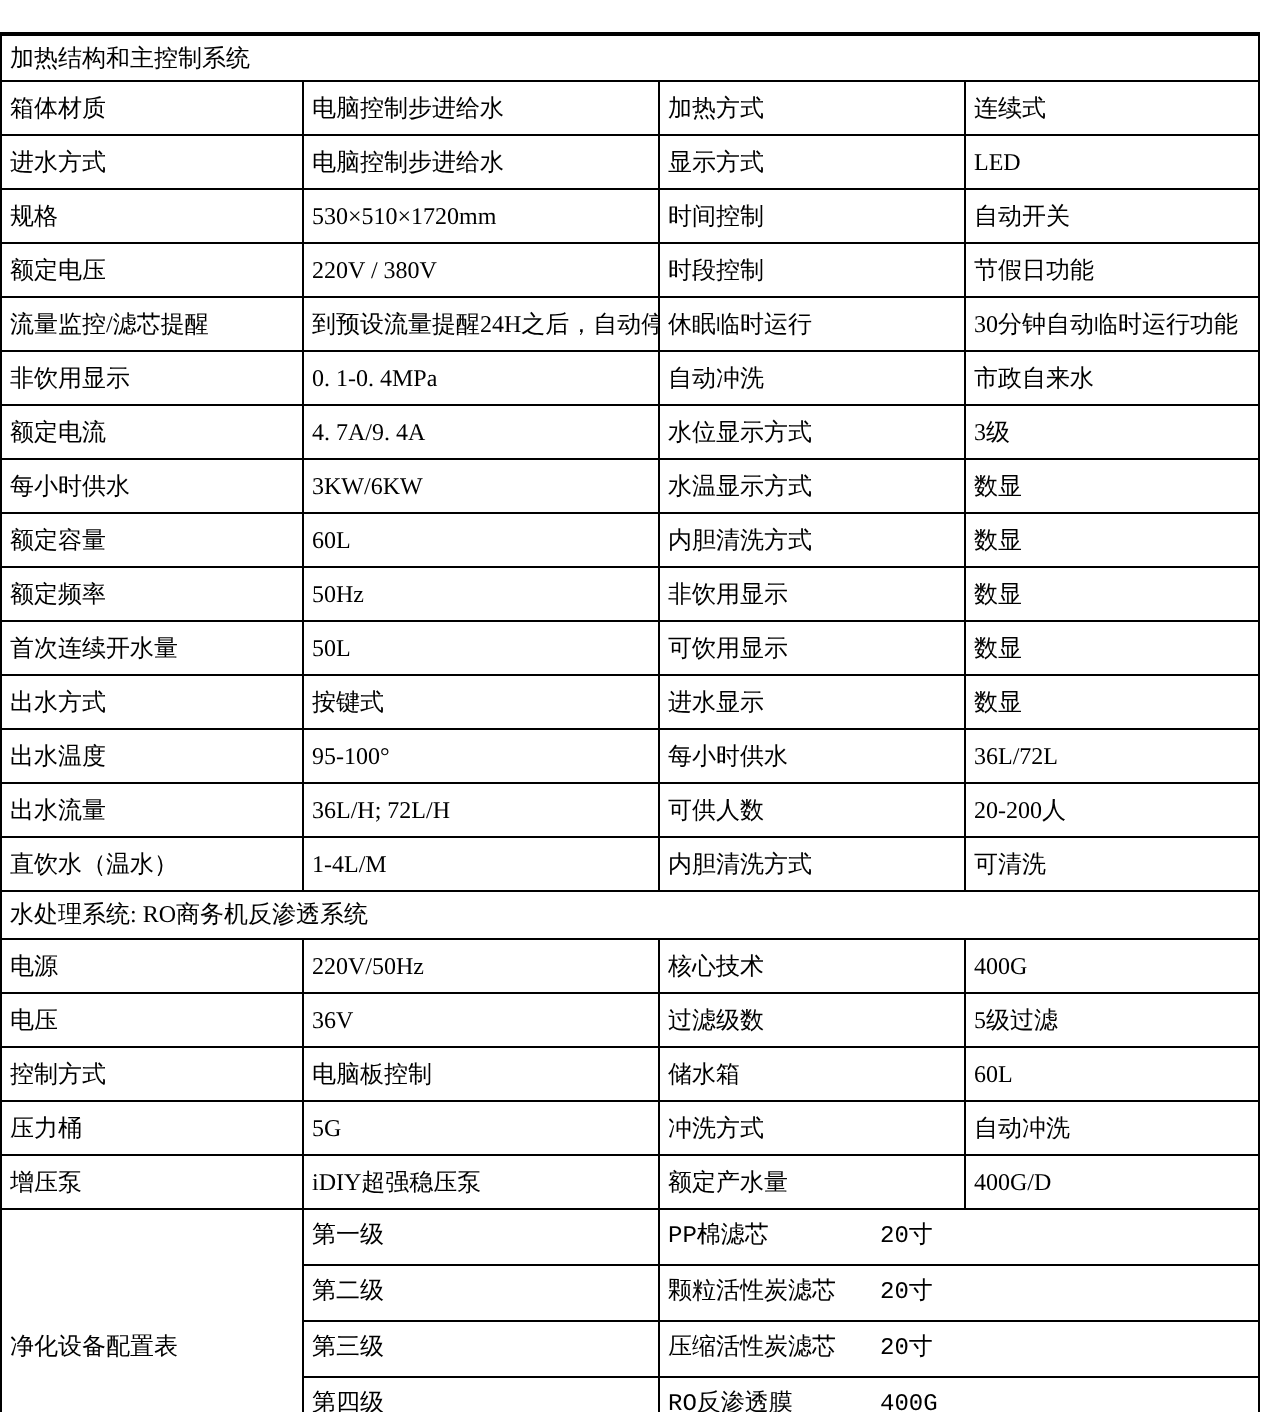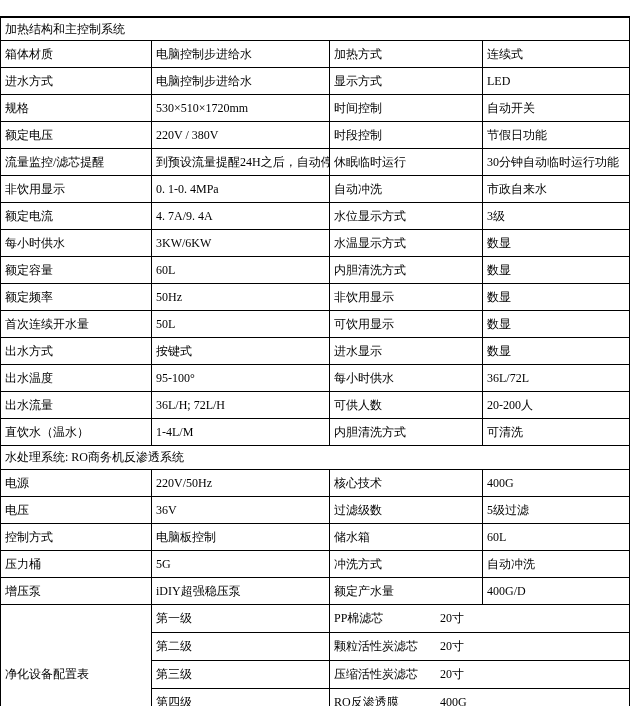--- a/index.html
+++ b/index.html
@@ -36,21 +36,21 @@
     font-size: 12px;
     line-height: 1.1;
   }
   col.c1 { width: 151px; }
   col.c2 { width: 178px; }
   col.c3 { width: 153px; }
   col.c4 { width: 147px; }
   tr.hdr  td { height: 21px; }
   tr.row  td { height: 25px; }
   tr.hdr2 td { height: 22px; font-family: Liberation Serif, serif; }
-  tr.prow td { height: 26px; }
+  tr.prow td { height: 26px; font-family: Liberation Mono, monospace; }
   td.stageval .filter {
     display: inline-block;
     min-width: 106px;
   }
 </style>
 </head>
 <body>
 
 <div class="doc">
   <table class="spec">

